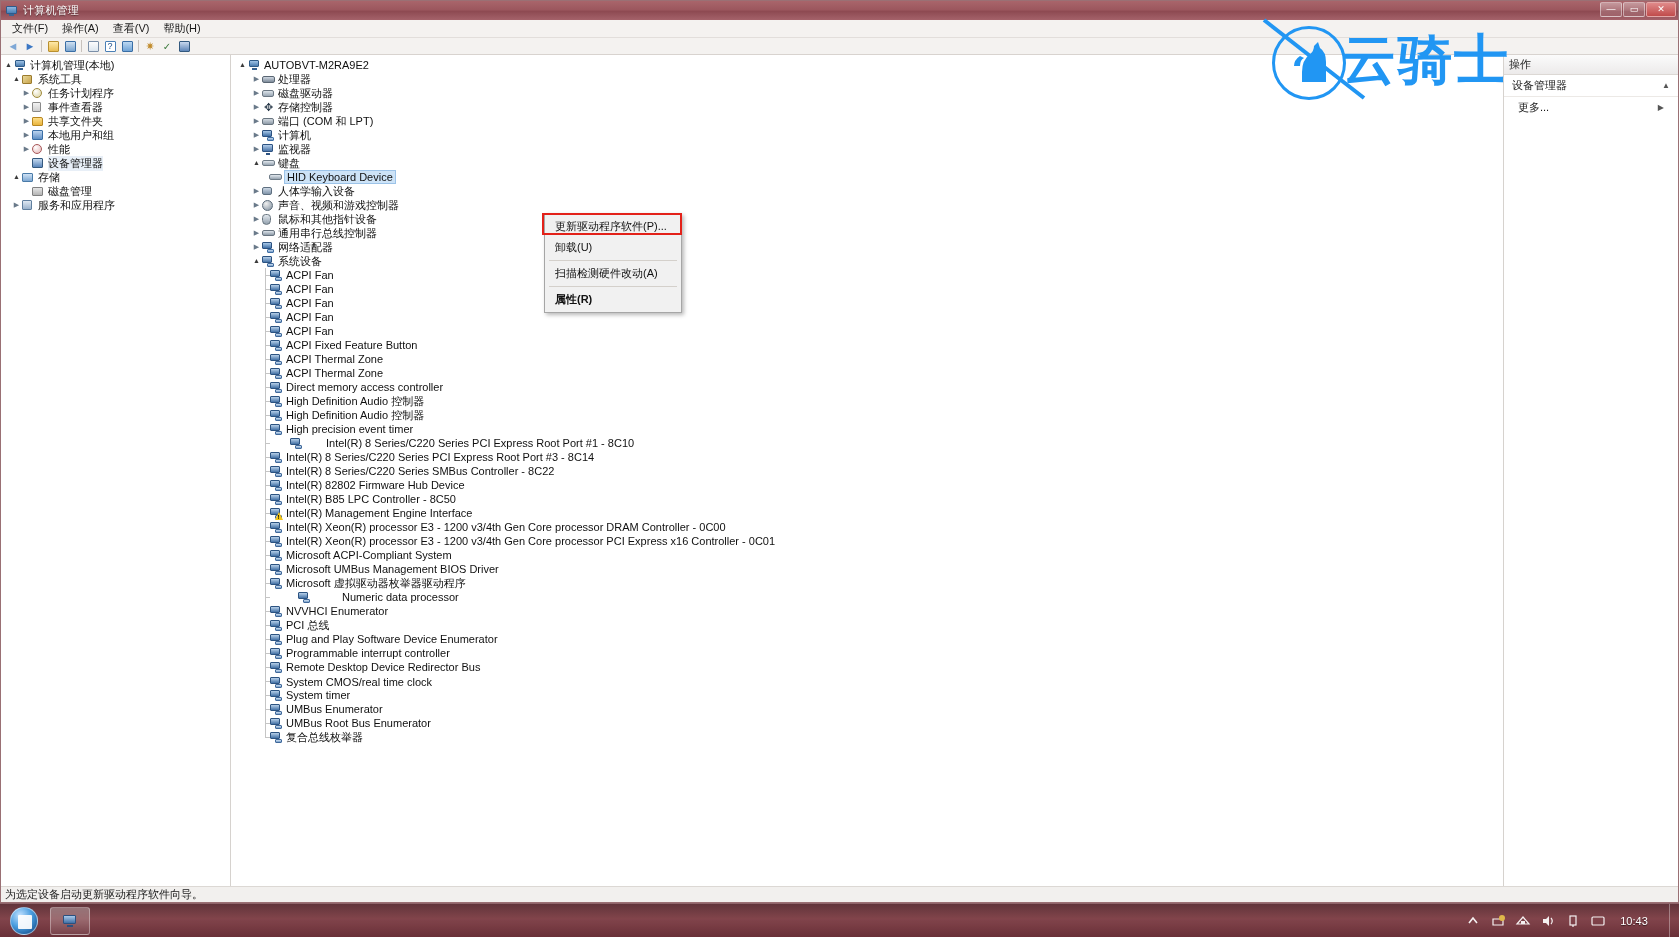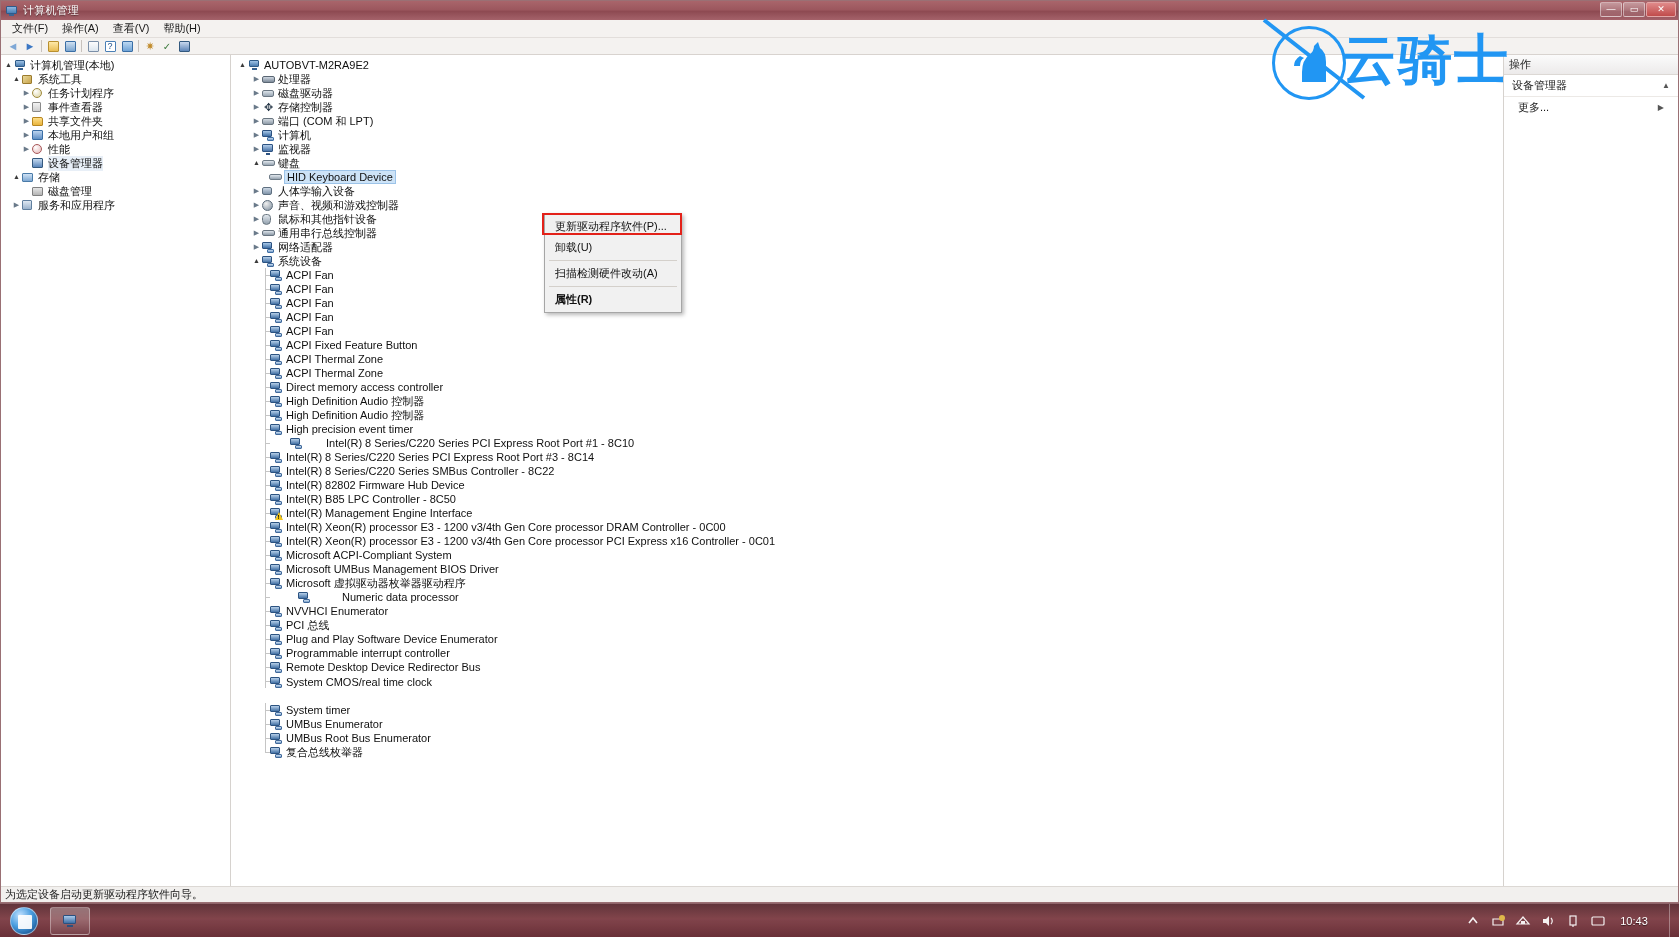--- a/index.html
+++ b/index.html
@@ -984,21 +984,21 @@
             <span class="lbl">Remote Desktop Device Redirector Bus</span>
           </div>
           <div class="row" style="padding-left: 30px; align-items: flex-end;">
             <span class="guide"></span>
             <span class="ic ic-sysdev">
               <i></i>
               <b></b>
             </span>
             <span class="lbl">System CMOS/real time clock</span>
           </div>
-          <div class="row" style="padding-left: 30px; margin-top: 15px;">
+          <div class="row" style="padding-left: 30px;">
             <span class="guide"></span>
             <span class="ic ic-sysdev">
               <i></i>
               <b></b>
             </span>
             <span class="lbl">System timer</span>
           </div>
           <div class="row" style="padding-left: 30px;">
             <span class="guide"></span>
             <span class="ic ic-sysdev">

